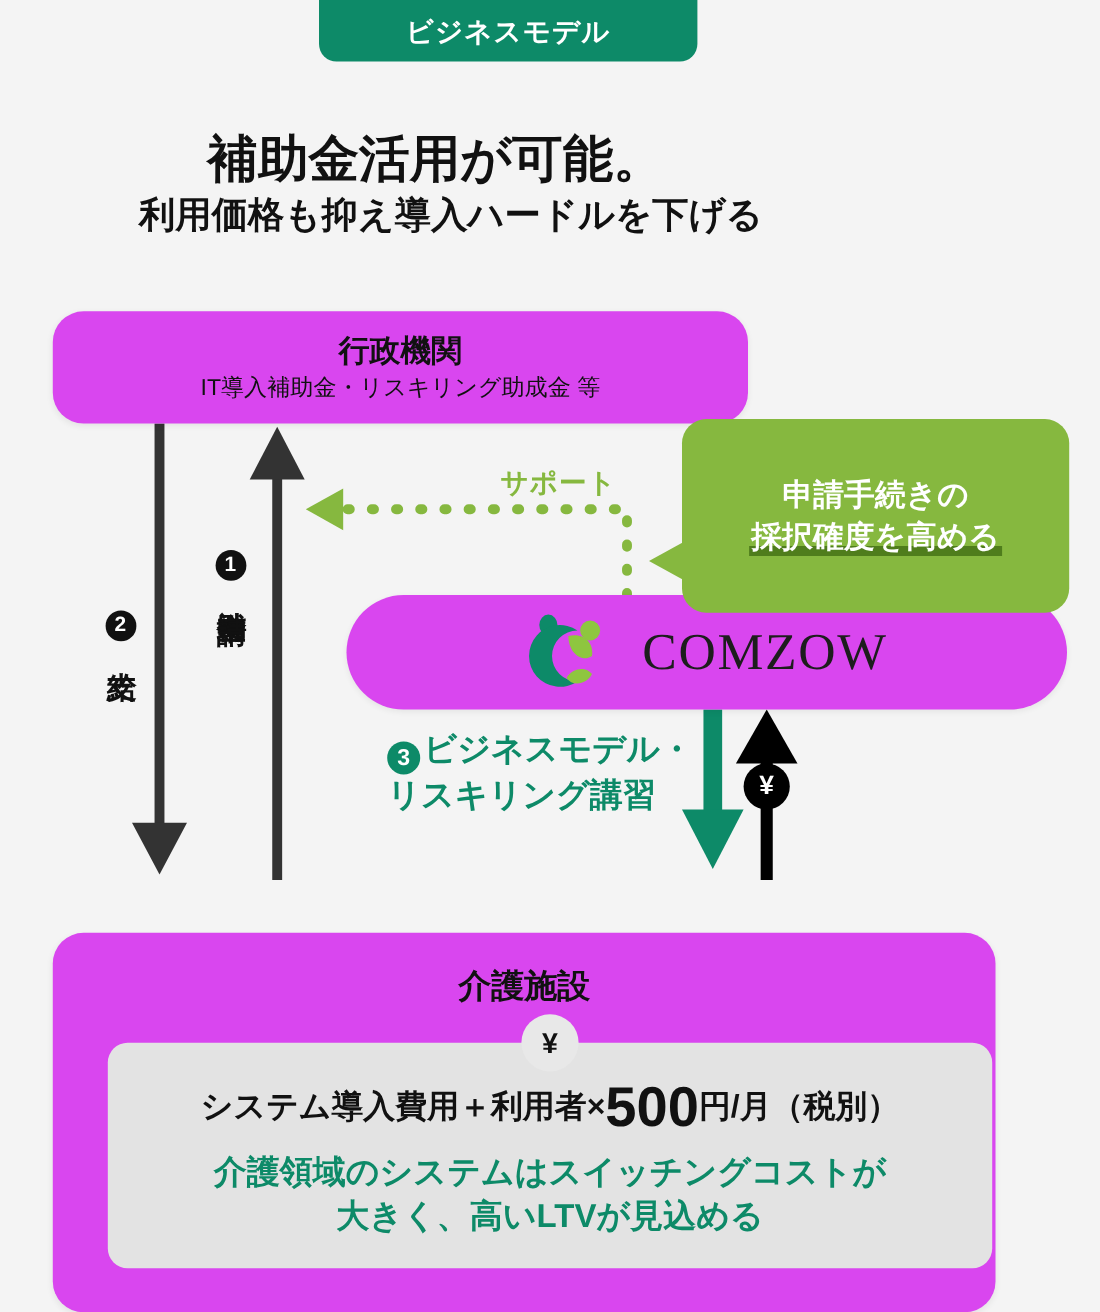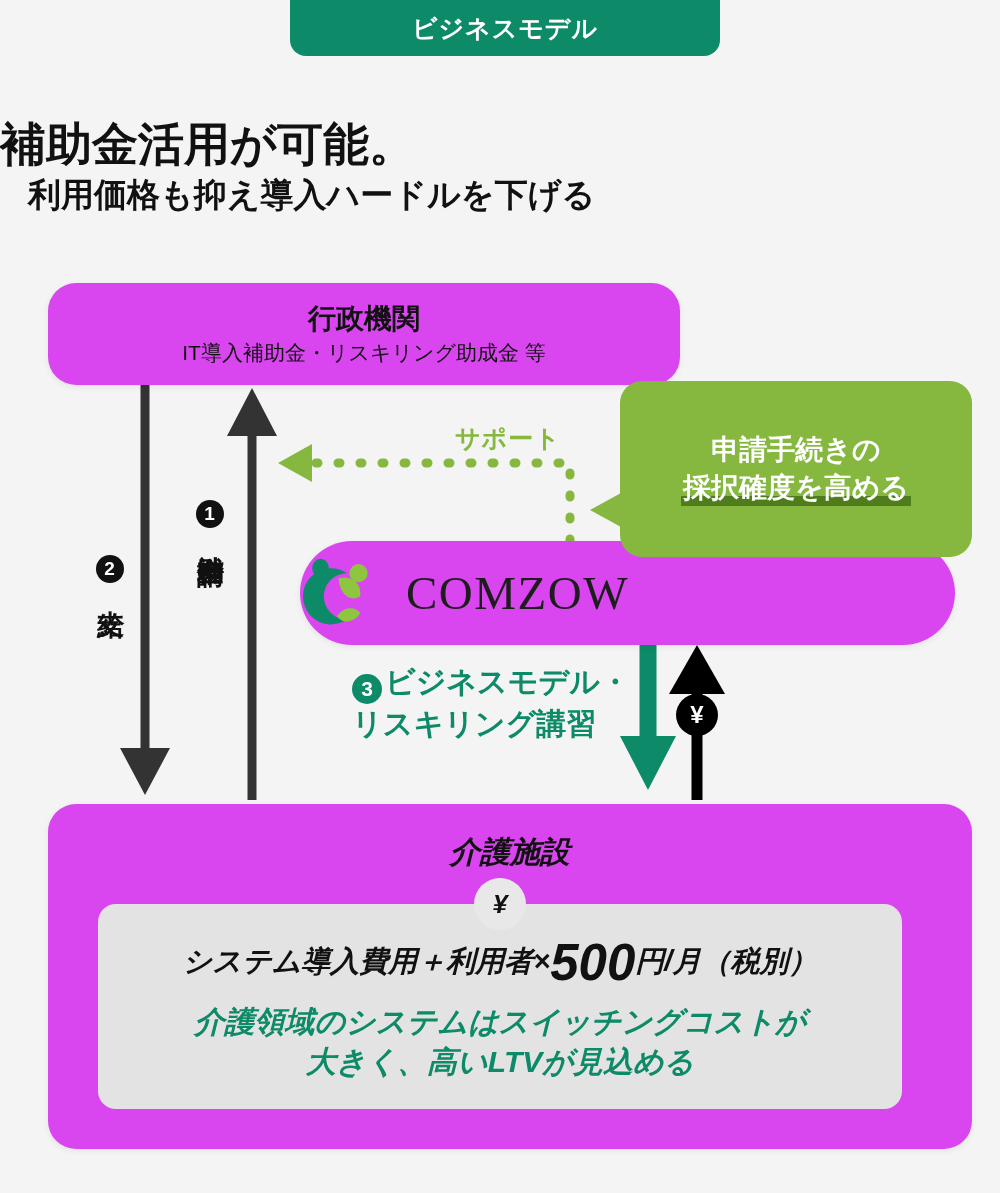--- a/index.html
+++ b/index.html
@@ -7,31 +7,31 @@
     width:1000px;height:1193px;
     background:#f4f4f4;
     font-family:"Liberation Sans","DejaVu Sans",sans-serif;
     position:relative;overflow:hidden;
     -webkit-font-smoothing:antialiased;
   }
   .stage{position:absolute;inset:0;}
 
   
   .badge{
-    position:absolute;left:290px;top:0;width:430px;height:56px;
+    position:absolute;left:290px;top:0;width:344px;height:56px;
     background:#0d8a68;color:#fff;
     border-bottom-left-radius:16px;border-bottom-right-radius:16px;
     display:flex;align-items:center;justify-content:center;
     font-size:25px;font-weight:700;letter-spacing:1px;
   }
 
   
   .title{
     position:absolute;left:0;top:84px;width:792px;
-    color:#111;
+    text-align:center;color:#111;
     font-size:46px;font-weight:700;line-height:1.28;
     letter-spacing:0px;
   }
   .title .l1{display:block;}
   .title .l2{display:block;font-size:33px;margin-left:28px;}
 
   
   .card{
     position:absolute;background:#d946ef;
     box-shadow:0 2px 6px rgba(0,0,0,.07);
@@ -42,38 +42,37 @@
     left:48px;top:283px;width:632px;height:102px;
     border-radius:28px;
     display:flex;flex-direction:column;align-items:center;justify-content:center;
     z-index:3;
   }
   #gov .gov-title{font-size:28px;font-weight:700;color:#111;line-height:1.1;}
   #gov .gov-sub{font-size:21px;font-weight:400;color:#111;margin-top:6px;line-height:1.1;}
 
   
   #comzow{
-    left:300px;top:541px;width:655px;height:104px;
+    left:315px;top:541px;width:655px;height:104px;
     border-radius:52px;
-    display:flex;align-items:center;
+    display:flex;align-items:center;justify-content:center;
     z-index:3;
   }
   .logo-wrap{display:flex;align-items:center;gap:22px;}
   .logo-mark{width:84px;height:76px;display:block;}
   .logo-text{
     font-family:"Liberation Serif","DejaVu Serif",serif;
     font-size:47px;letter-spacing:1.5px;color:#1d1d1d;font-weight:400;
   }
 
   
   #facility{
-    left:48px;top:804px;width:924px;height:345px;
+    left:48px;top:848px;width:857px;height:345px;
     border-radius:28px;
     z-index:3;
-    font-style:italic;
   }
   #facility .fac-title{
     text-align:center;font-size:30px;font-weight:700;color:#111;
     padding-top:28px;
   }
   .inner-box{
     position:absolute;left:50px;top:100px;width:804px;height:205px;
     background:#e3e3e3;border-radius:18px;
     display:flex;flex-direction:column;align-items:center;justify-content:center;
   }

